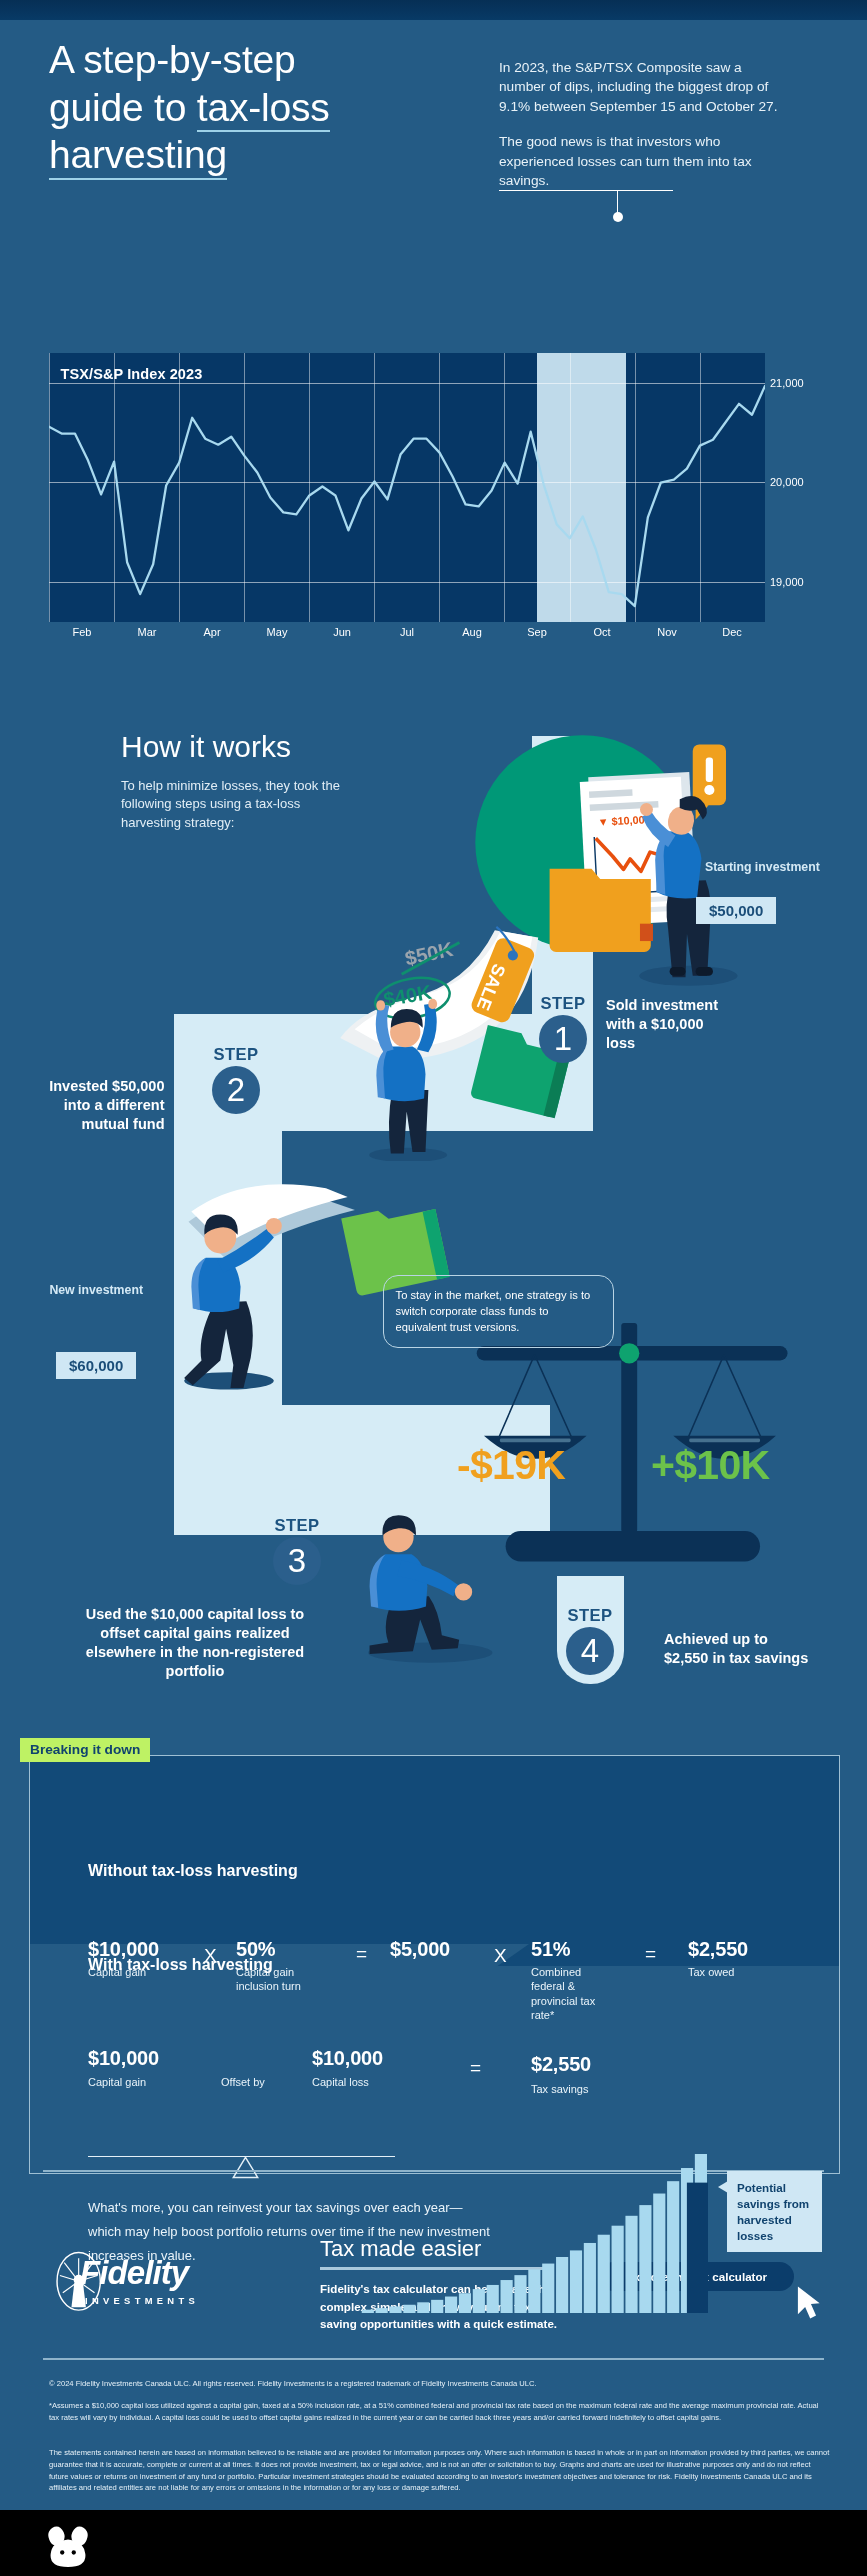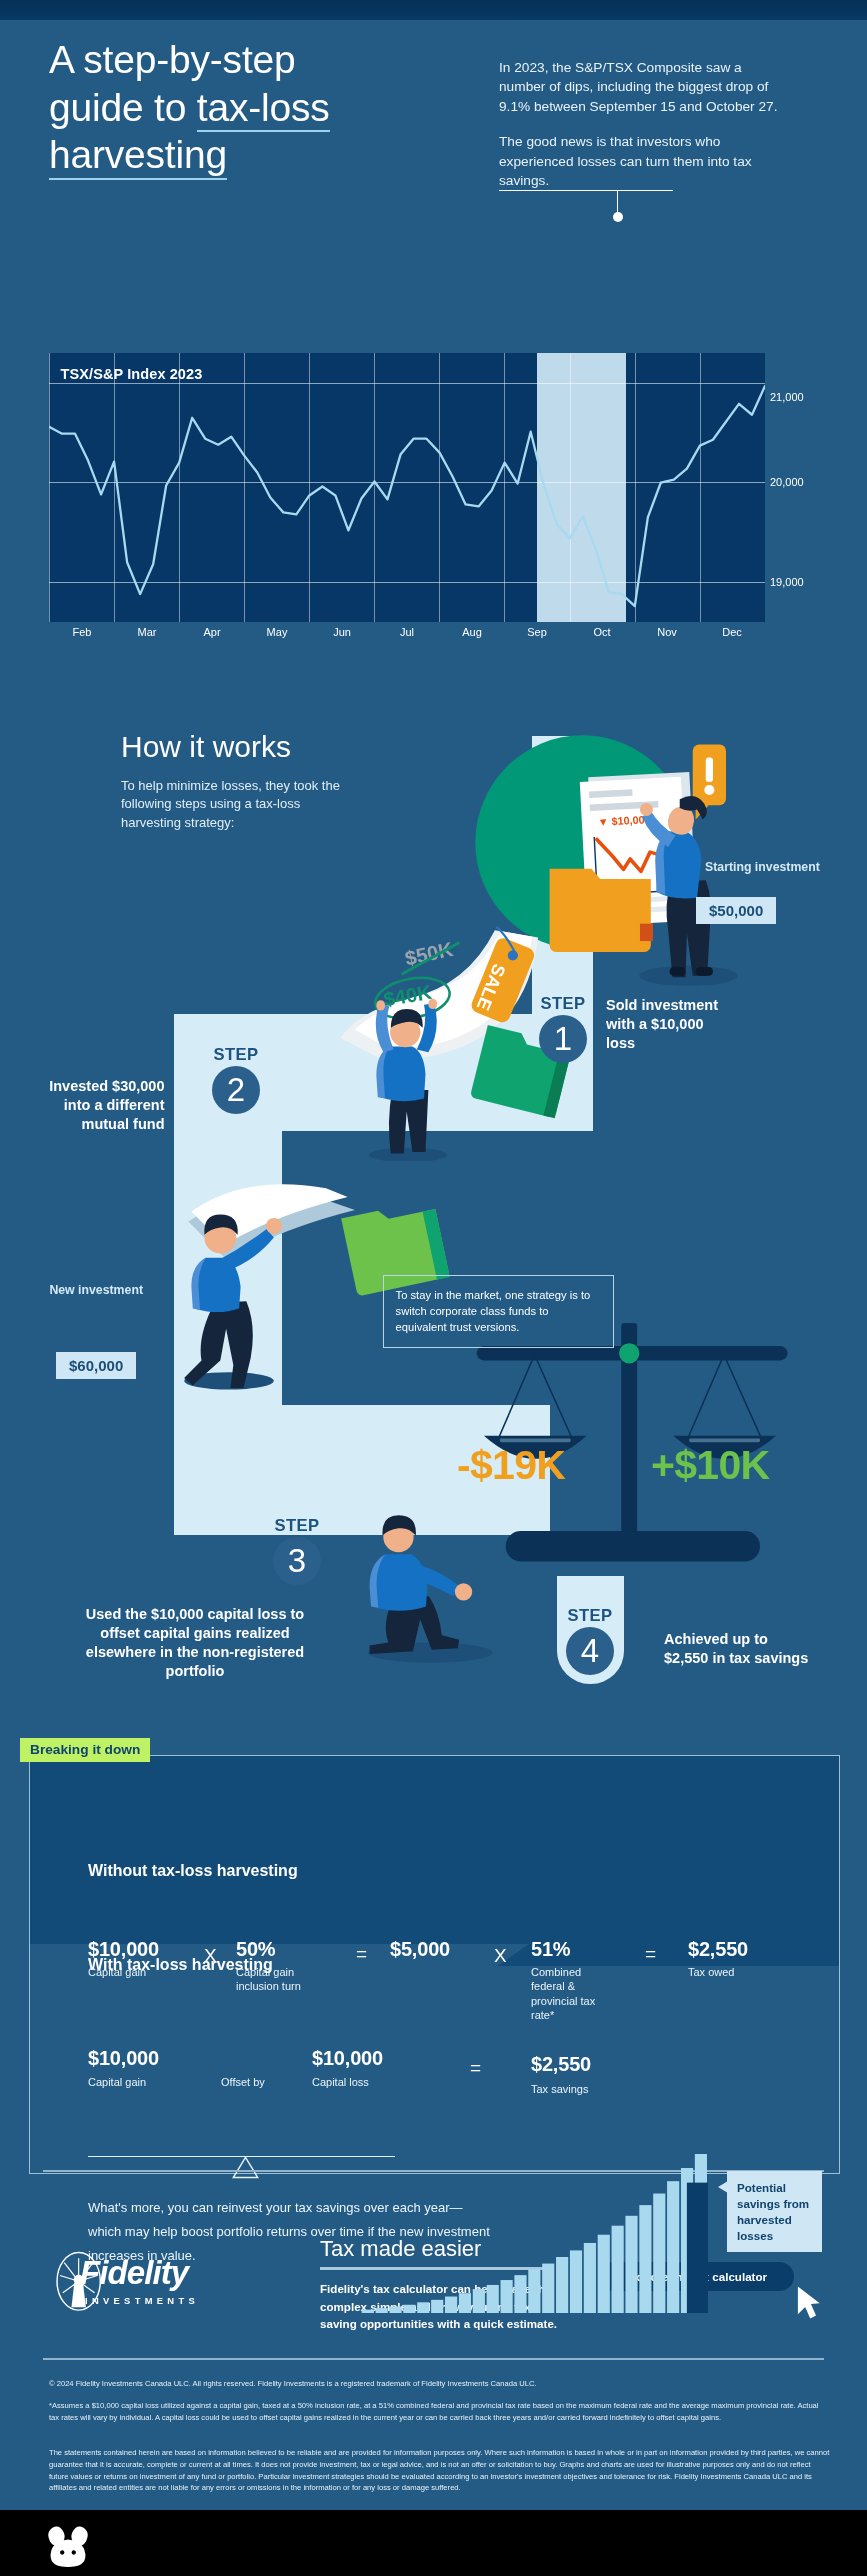--- a/index.html
+++ b/index.html
@@ -60,21 +60,21 @@
   .step-cap { position:absolute; background:#d6ecf6; border-radius:0 0 33px 33px; z-index:10; }
 
   .step-text { position:absolute; font-size:14.5px; font-weight:700; line-height:1.32; color:#fff; z-index:20; }
 
   
   .chip-label { position:absolute; font-size:12.3px; font-weight:700; line-height:1.25; color:#d4e9f5; z-index:20; }
   .chip-val { position:absolute; background:#cfe7f4; color:#1b4e79; font-size:15px;
               font-weight:700; padding:5px 13px; z-index:20; }
 
   
-  .tooltip { position:absolute; border:0.7px solid #b9d4e4; border-radius:0;
+  .tooltip { position:absolute; border:0.7px solid #b9d4e4; border-radius:15px;
              padding:11px 11.6px; width:231px; font-size:11.2px; line-height:1.45;
              color:#ffffff; z-index:25; }
 
   
   .bigk { position:absolute; font-size:41px; font-weight:700; z-index:24; letter-spacing:-0.7px; }
   .bigk.neg { color:#f0a01e; }
   .bigk.pos { color:#6cc24a; }
 
   
   .bid { position:absolute; left:29px; top:1755px; width:811px; height:419px;
@@ -161,21 +161,21 @@
         <div class="gridline-v" style="left: 651px;"></div>
       </div>
     <svg class="spark" viewBox="0 0 990 372" preserveAspectRatio="none">
       <polyline id="sparkpoly" fill="none" stroke="#a8d9ef" stroke-width="3.2" stroke-linejoin="round" stroke-linecap="round" points="0.0,102.0 18.0,111.6 36.0,111.6 54.0,148.8 72.0,195.6 90.0,150.2 108.0,289.3 126.0,333.4 144.0,292.1 162.0,183.2 180.0,151.6 198.0,89.6 216.0,118.5 234.0,126.8 252.0,115.7 270.0,141.9 288.0,165.3 306.0,199.8 324.0,220.4 342.0,223.2 360.0,197.0 378.0,184.6 396.0,197.0 414.0,245.2 432.0,201.2 450.0,177.7 468.0,202.5 486.0,140.5 504.0,118.5 522.0,118.5 540.0,137.8 558.0,170.8 576.0,209.4 594.0,212.2 612.0,190.1 630.0,151.6 648.0,180.5 666.0,108.8 684.0,181.9 702.0,237.0 720.0,256.3 738.0,226.0 756.0,271.4 774.0,330.7 792.0,333.4 810.0,350.0 828.0,227.3 846.0,179.1 864.0,175.0 882.0,159.8 900.0,128.1 918.0,119.9 936.0,95.1 954.0,70.3 972.0,85.4 990.0,45.5"></polyline>
     </svg>
     <div class="chart-title">TSX/S&amp;P Index 2023</div>
   </div>
   <div class="ylabels" id="ylabels">
       <div class="ylab" style="top: 229px;">19,000</div>
       <div class="ylab" style="top: 129px;">20,000</div>
-      <div class="ylab" style="top: 30px; margin-top: 14px;">21,000</div>
+      <div class="ylab" style="top: 30px;">21,000</div>
     </div>
   <div class="xlabels" id="xlabels">
       <div class="xlab" style="left: 33px;">Feb</div>
       <div class="xlab" style="left: 98px;">Mar</div>
       <div class="xlab" style="left: 163px;">Apr</div>
       <div class="xlab" style="left: 228px;">May</div>
       <div class="xlab" style="left: 293px;">Jun</div>
       <div class="xlab" style="left: 358px;">Jul</div>
       <div class="xlab" style="left: 423px;">Aug</div>
       <div class="xlab" style="left: 488px;">Sep</div>
@@ -268,21 +268,21 @@
     <rect x="60" y="108" width="12" height="14" rx="6" fill="#f0b089"></rect>
     <rect x="132" y="106" width="12" height="14" rx="6" fill="#f0b089"></rect>
     <circle cx="100" cy="152" r="21" fill="#f0b089"></circle>
     <path d="M80 146 q0 -26 22 -26 q24 0 22 26 q-8 -10 -22 -8 q-14 2 -22 8 z" fill="#14253c"></path>
   </svg>
 
   <div class="step" style="left:212px; top:1045px; width:48px;">
     <div class="lbl">STEP</div>
     <div class="circ">2</div>
   </div>
-  <div class="step-text" style="left:27.5px; top:1077px; width:137px; text-align:right;">Invested $30,000 into a different mutual fund</div>
+  <div class="step-text" style="left:27.5px; top:1077px; width:137px; text-align:right;">Invested $50,000 into a different mutual fund</div>
 
   <svg style="position:absolute; left:145px; top:1171px; width:333px; height:275px; z-index:14;" viewBox="0 0 460 380">
     <path d="M60 70 q70 -50 190 -30 l40 14 q-110 28 -176 70 z" fill="#aec9da"></path>
     <path d="M64 56 q72 -52 186 -32 l30 12 q-104 26 -170 66 z" fill="#ffffff"></path>
     <g transform="rotate(-12 340 92)">
       <path d="M278 52 h52 l12 14 h66 v88 a8 8 0 0 1 -8 8 h-114 a8 8 0 0 1 -8 -8 z" fill="#6cc24a"></path>
       <rect x="390" y="66" width="18" height="96" fill="#0ea36f"></rect>
     </g>
     <ellipse cx="116" cy="290" rx="62" ry="12" fill="#1d4f78"></ellipse>
     <path d="M96 182 q-24 46 -18 80 l-24 24 l12 10 l38 -34 l8 -44 l10 50 l-4 32 h18 l10 -42 q8 -44 -6 -78 z" fill="#14253c"></path>

